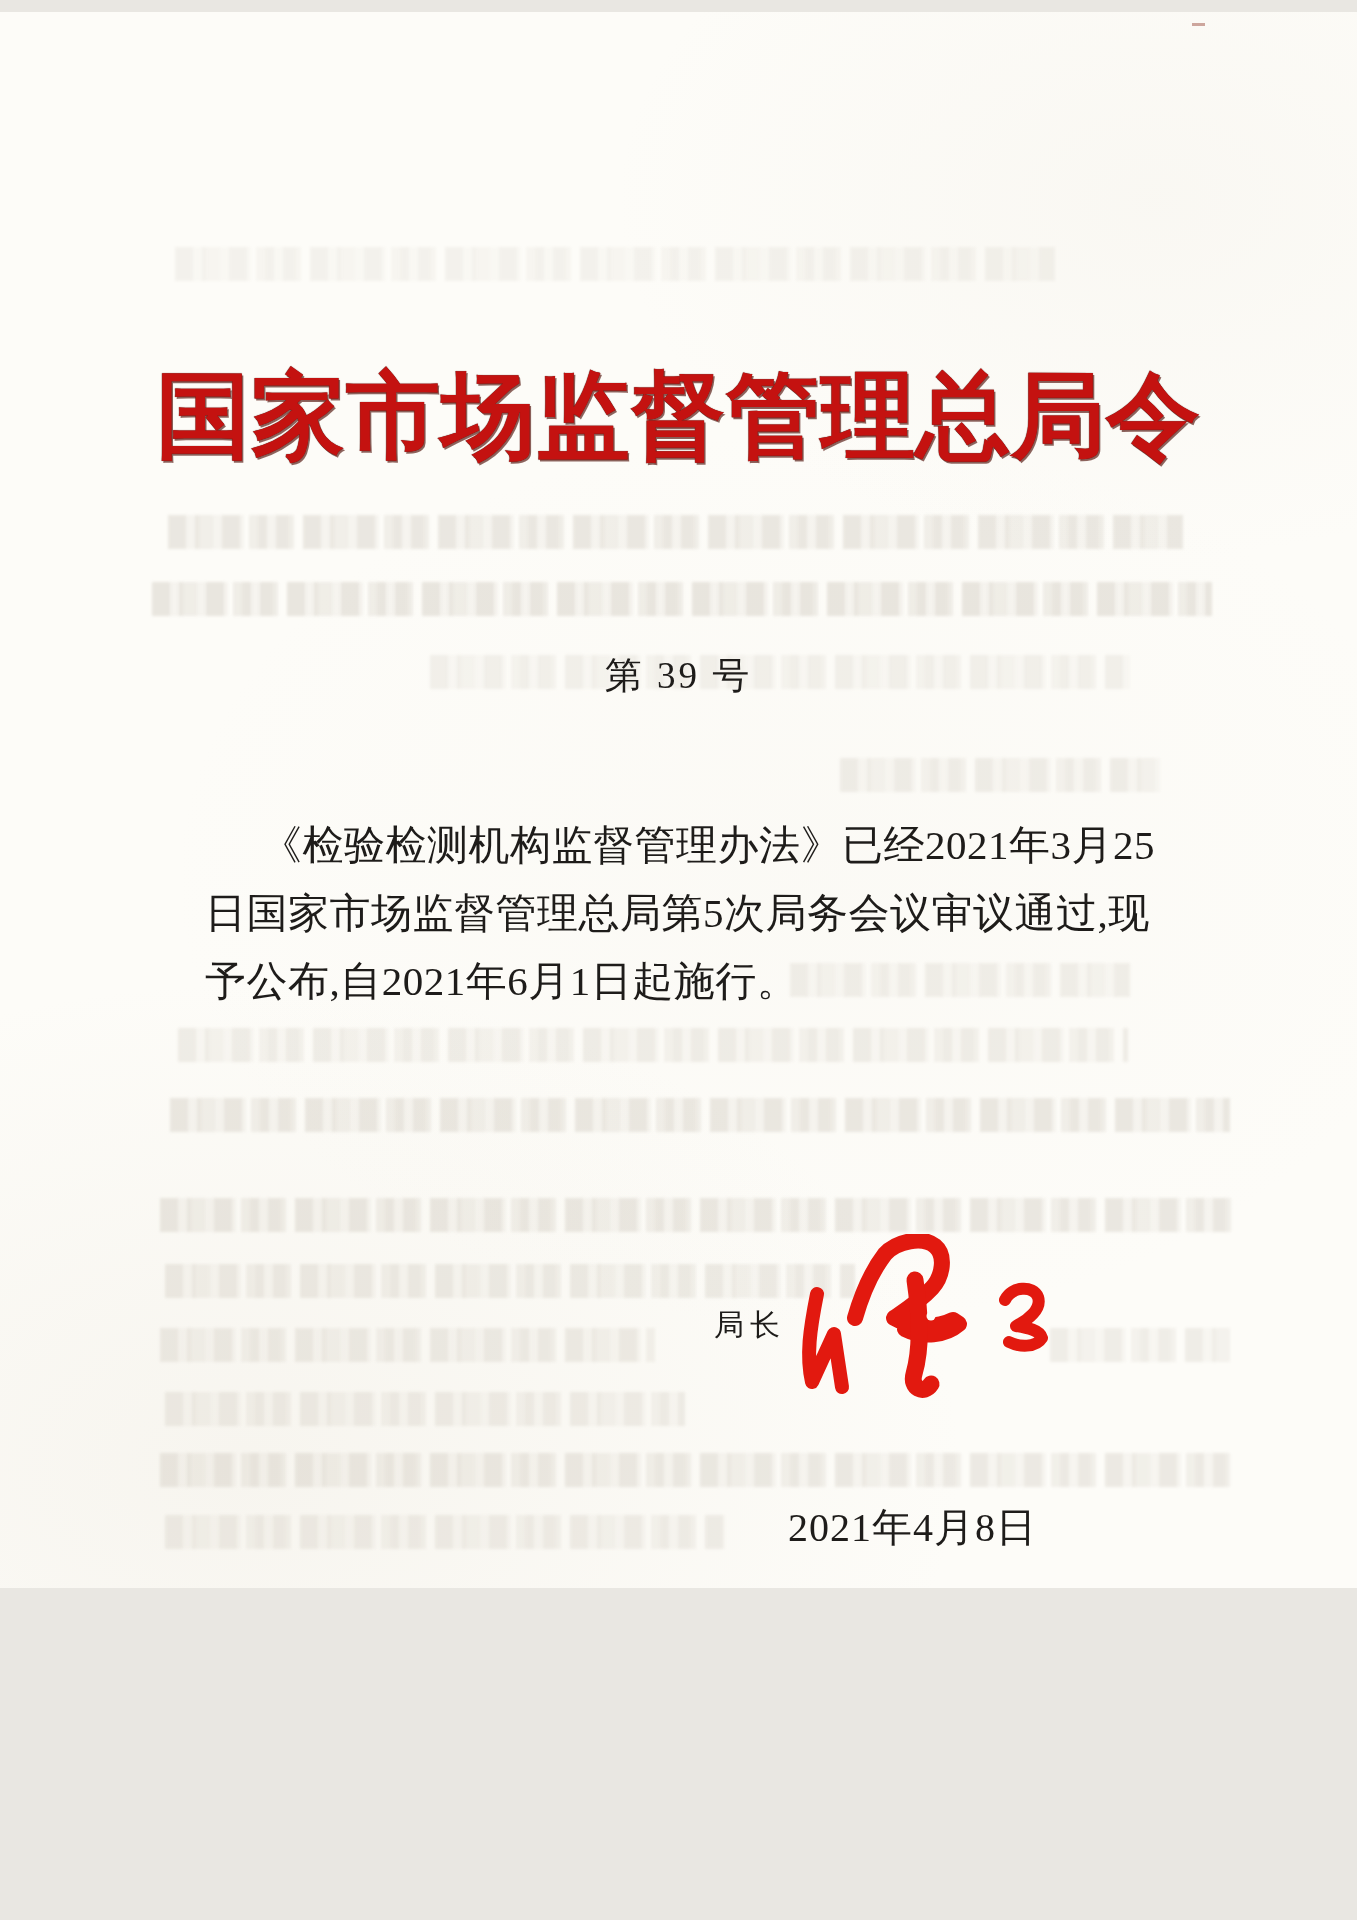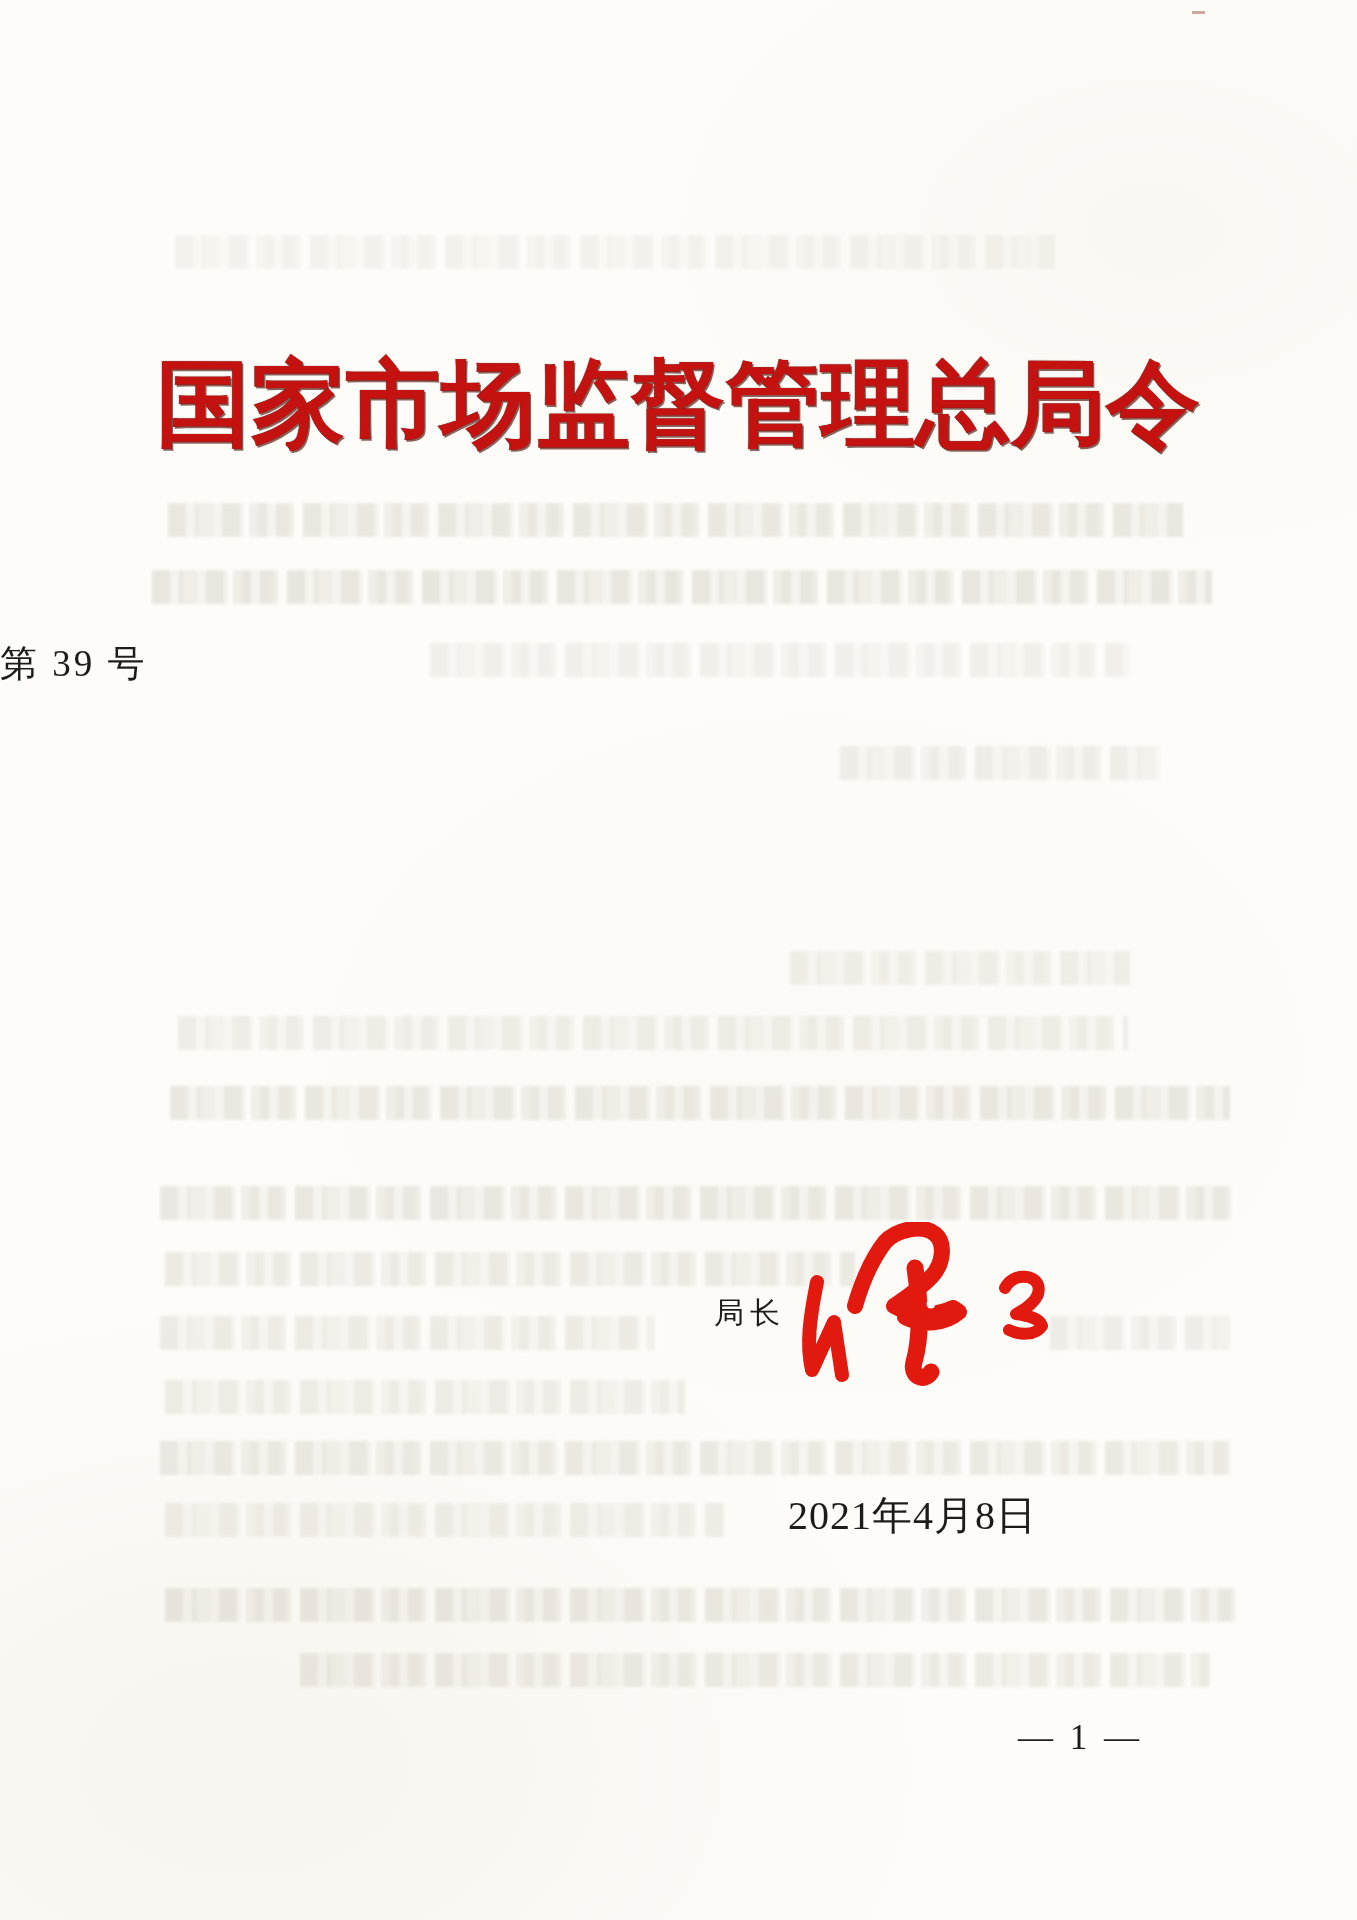--- a/index.html
+++ b/index.html
@@ -8,42 +8,43 @@
     --ink:#1e1c1a;
     --paper:#fdfcf8;
   }
   html,body{margin:0;padding:0;}
   body{
     font-family:"Liberation Serif","DejaVu Serif",serif;
     background:#e9e7e2;
   }
   .page{
     position:relative;
-    width:1357px;height:1920px;
-    margin:0 auto;
+    width:1357px;height:1576px;
+    margin:12px auto;
     overflow:hidden;
     color:var(--ink);
     background:
       radial-gradient(1200px 800px at 18% 92%, rgba(223,216,202,.20), transparent 60%),
       radial-gradient(900px 600px at 85% 12%, rgba(228,222,210,.14), transparent 60%),
       radial-gradient(1000px 700px at 60% 55%, rgba(230,224,212,.08), transparent 65%),
       var(--paper);
   }
   .doc-title{
     position:absolute;top:350px;left:0;width:100%;
     text-align:center;
     font-size:94px;line-height:108px;
     font-weight:bold;
     letter-spacing:1px;
     color:var(--title_red);
     text-shadow:1.5px 1.5px 0 rgba(82,18,10,.65), -0.5px -0.5px 0 rgba(82,18,10,.35), 0 0 1px rgba(60,10,8,.9);
     white-space:nowrap;
   }
   .order-number{
     position:absolute;top:640px;left:0;width:100%;
+    text-align:center;
     font-size:37px;line-height:48px;
     letter-spacing:3px;
     color:var(--ink);
   }
   .body-text{
     position:absolute;top:799px;left:205px;width:895px;
     font-size:41px;line-height:68px;
     letter-spacing:.5px;
     color:var(--ink);
   }
@@ -116,20 +117,25 @@
   <div class="ghost" style="top:1380px;left:165px;width:520px;opacity:.42"></div>
   <div class="ghost" style="top:1441px;left:160px;width:1070px;opacity:.50"></div>
   <div class="ghost" style="top:1503px;left:165px;width:560px;opacity:.40"></div>
   <div class="ghost" style="top:1588px;left:165px;width:1070px;opacity:.55"></div>
   <div class="ghost" style="top:1653px;left:300px;width:910px;opacity:.50"></div>
 
   <div class="doc-title">国家市场监督管理总局令</div>
 
   <div class="order-number">第 39 号</div>
 
+  <div class="body-text">
+    <div class="body-line first">《检验检测机构监督管理办法》已经2021年3月25</div>
+    <div class="body-line">日国家市场监督管理总局第5次局务会议审议通过,现</div>
+    <div class="body-line">予公布,自2021年6月1日起施行。</div>
+  </div>
 
   <div class="signer-label">局长</div>
 
   <svg class="signature-svg" viewBox="0 0 262 170" aria-hidden="true">
 
     <path d="M 24,60 C 17,95 13,122 19,148 L 41,100 L 49,153" stroke-width="14"></path>
 
     <path d="M 62,84 C 70,56 82,33 92,20 C 104,7 130,2 142,12 C 153,21 150,42 139,54 C 127,67 113,76 101,84 C 116,93 142,95 160,86 L 166,90 C 152,102 130,104 112,95" stroke-width="16"></path>
 
     <path d="M 122,46 C 127,80 129,112 121,140 C 117,154 131,161 138,150" stroke-width="17"></path>

